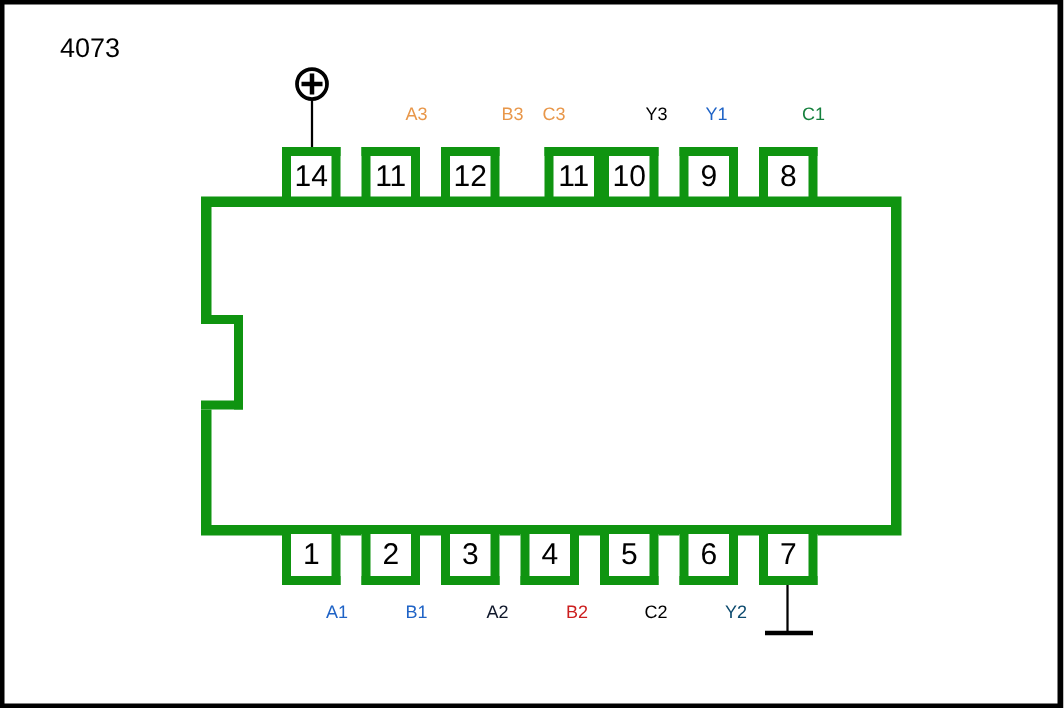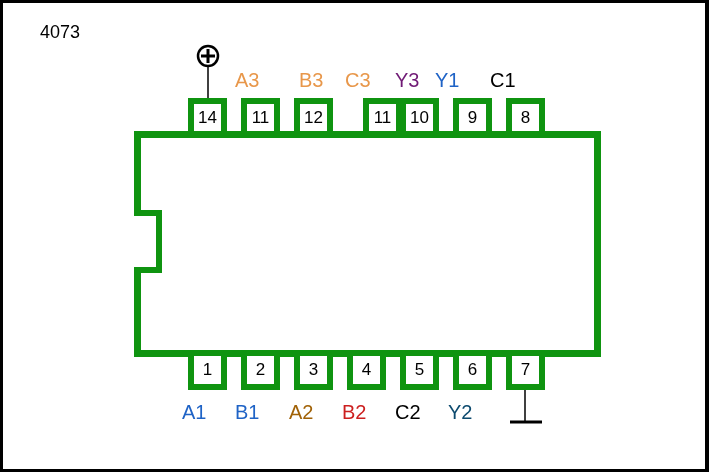--- a/index.html
+++ b/index.html
@@ -1,39 +1,39 @@
 <!DOCTYPE html>
 <html><head>
 <meta charset="utf-8">
 <style>
   html,body{margin:0;padding:0;background:#fff;}
   #stage{position:relative;width:709px;height:472px;box-sizing:border-box;border:3px solid #000;border-right-width:4px;border-bottom-width:3px;background:#fff;overflow:hidden;font-family:"Liberation Sans",sans-serif;}
   .title{position:absolute;left:17px;top:19px;font-size:18px;color:#000;margin-left:20px;}
   .body{position:absolute;left:131px;top:128px;width:467px;height:226px;box-sizing:border-box;border:7px solid #0f9410;}
   .notch{position:absolute;left:131px;top:207px;width:28px;height:63px;box-sizing:border-box;border:6px solid #0f9410;border-left:none;background:#fff;}
-  .pin{position:absolute;width:39px;height:37px;box-sizing:border-box;border:6px solid #0f9410;background:#fff;display:flex;align-items:center;justify-content:center;font-size:17px;color:#000;}
+  .pin{position:absolute;width:39px;height:37px;box-sizing:border-box;border:6px solid #0f9410;background:#fff;display:flex;align-items:center;justify-content:center;font-size:20px;color:#000;}
   .pin.top{top:95px;border-bottom:none;height:34px;}
   .pin.bot{top:353px;border-top:none;height:34px;}
-  .lbl{position:absolute;width:50px;text-align:left;font-size:20px;}
+  .lbl{position:absolute;width:50px;text-align:right;font-size:12px;}
   .lbl.top{top:66px;}
   .lbl.bot{top:398px;}
   svg{position:absolute;left:0;top:0;}
 </style>
 </head>
 <body>
 
 <div id="stage">
   <div class="title">4073</div>
 
   <div class="lbl top" style="left:232px;color:#e8974a">A3</div>
   <div class="lbl top" style="left:296px;color:#e8974a">B3</div>
-  <div class="lbl top" style="left:342px;color:#e8974a">C3</div>
-  <div class="lbl top" style="left:392px;color:#701a75">Y3</div>
+  <div class="lbl top" style="left:324px;color:#e8974a">C3</div>
+  <div class="lbl top" style="left:392px;color:#000000">Y3</div>
   <div class="lbl top" style="left:432px;color:#1f63c6">Y1</div>
-  <div class="lbl top" style="left:487px;color:#000000">C1</div>
+  <div class="lbl top" style="left:497px;color:#15803d">C1</div>
 
   <div class="pin top" style="left:185px">14</div>
   <div class="pin top" style="left:238px">11</div>
   <div class="pin top" style="left:291px">12</div>
   <div class="pin top" style="left:360px">11</div>
   <div class="pin top" style="left:397px">10</div>
   <div class="pin top" style="left:450px">9</div>
   <div class="pin top" style="left:503px">8</div>
 
   <div class="body"></div>
@@ -42,21 +42,21 @@
   <div class="pin bot" style="left:185px">1</div>
   <div class="pin bot" style="left:238px">2</div>
   <div class="pin bot" style="left:291px">3</div>
   <div class="pin bot" style="left:344px">4</div>
   <div class="pin bot" style="left:397px">5</div>
   <div class="pin bot" style="left:450px">6</div>
   <div class="pin bot" style="left:503px">7</div>
 
   <div class="lbl bot" style="left:179px;color:#1f63c6">A1</div>
   <div class="lbl bot" style="left:232px;color:#1f63c6">B1</div>
-  <div class="lbl bot" style="left:286px;color:#a16207">A2</div>
+  <div class="lbl bot" style="left:286px;color:#0f172a">A2</div>
   <div class="lbl bot" style="left:339px;color:#cc1f1f">B2</div>
   <div class="lbl bot" style="left:392px;color:#000000">C2</div>
   <div class="lbl bot" style="left:445px;color:#0c4a6e">Y2</div>
 
   <svg width="709" height="472">
     <g>
       <line x1="205" y1="64" x2="205" y2="95" stroke="#000" stroke-width="1.5"></line>
       <circle cx="205" cy="53" r="10" fill="#fff" stroke="#000" stroke-width="2.5"></circle>
       <line x1="198" y1="53" x2="212" y2="53" stroke="#000" stroke-width="3"></line>
       <line x1="205" y1="46" x2="205" y2="60" stroke="#000" stroke-width="3"></line>

